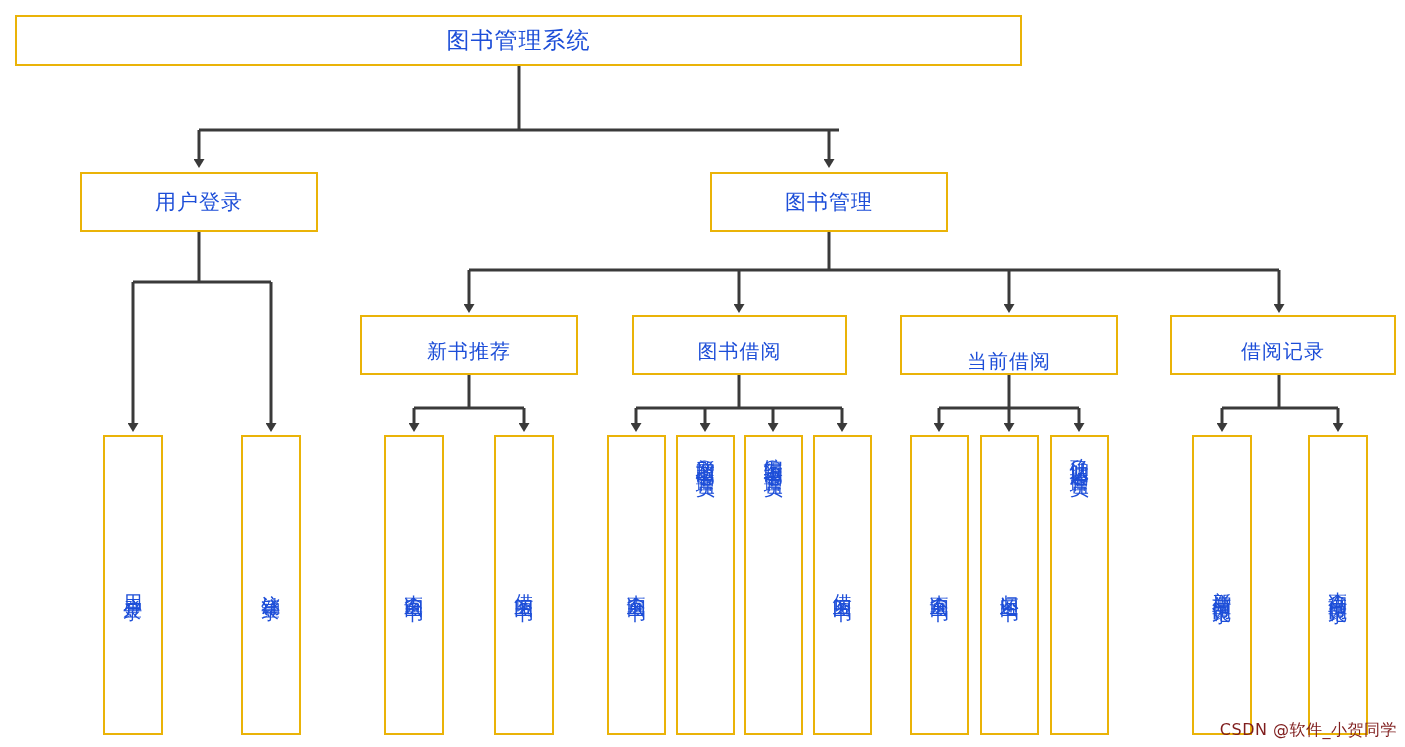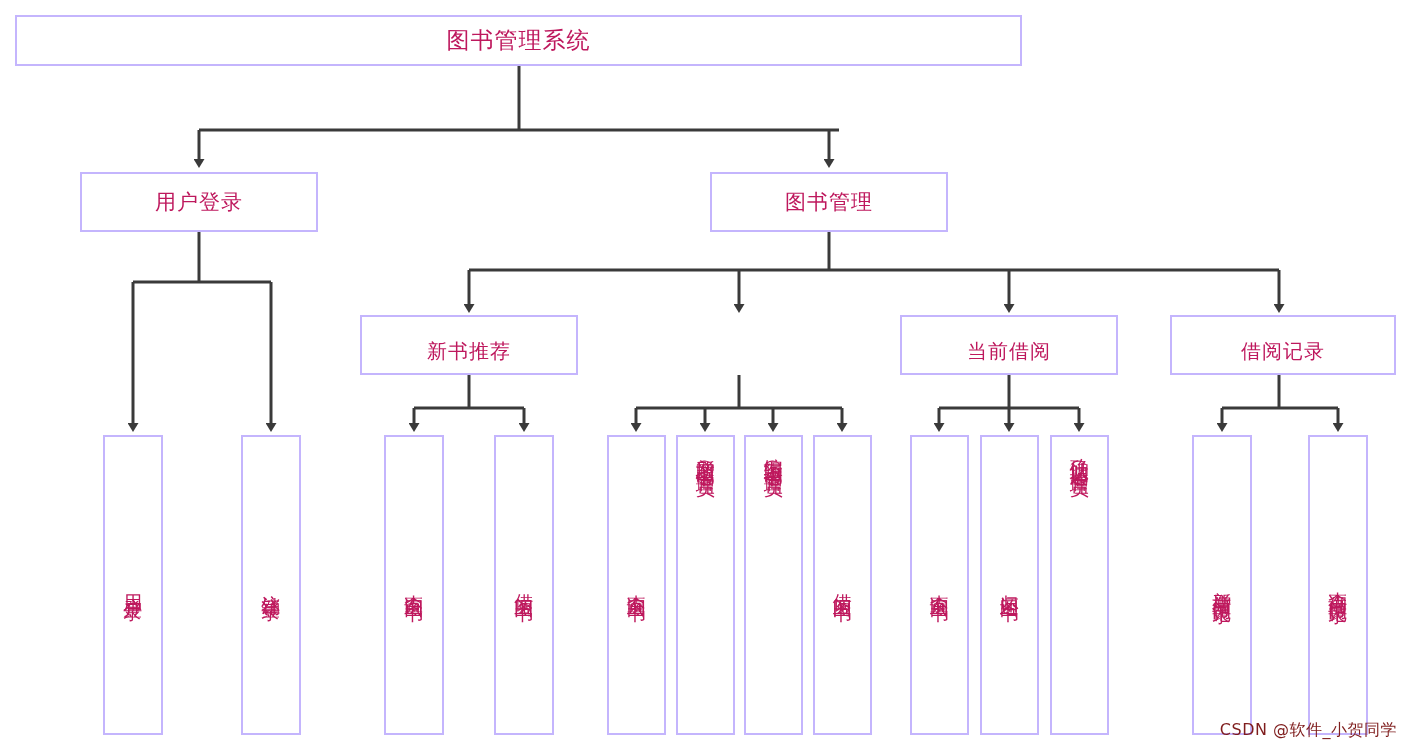--- a/index.html
+++ b/index.html
@@ -23,25 +23,25 @@
     left: 0;
     top: 0;
     width: 1405px;
     height: 747px;
     pointer-events: none;
   }
   .node {
     position: absolute;
     box-sizing: border-box;
     background: #ffffff;
-    border: 2px solid #c4b5fd;
+    border: 2px solid #eab308;
     display: flex;
     align-items: center;
     justify-content: center;
-    color: #be185d;
+    color: #1d4ed8;
     z-index: 2;
   }
   .node .label {
     display: block;
     text-align: center;
     line-height: 1.15;
     white-space: nowrap;
   }
   
   .node.root {
@@ -165,21 +165,24 @@
   <div class="node lvl2" style="left:80px; top:172px; width:238px;">
     <span class="label">用户登录</span>
   </div>
   <div class="node lvl2" style="left:710px; top:172px; width:238px;justify-content:center;">
     <span class="label">图书管理</span>
   </div>
 
   <div class="node lvl3" style="left:360px; top:315px; width:218px;">
     <span class="label">新书推荐</span>
   </div>
-  <div class="node lvl3" style="left:900px; top:315px; width:218px;">
+  <div class="node lvl3" style="left:632px; top:315px; width:215px;">
+    <span class="label">图书借阅</span>
+  </div>
+  <div class="node lvl3" style="left:900px; top:315px; width:218px;align-items:flex-end;">
     <span class="label">当前借阅</span>
   </div>
   <div class="node lvl3" style="left:1170px; top:315px; width:226px;">
     <span class="label">借阅记录</span>
   </div>
 
   <div class="node leaf centered" style="left:103px; width:60px;">
     <span class="label">用户登录</span>
   </div>
   <div class="node leaf centered" style="left:241px; width:60px;">

